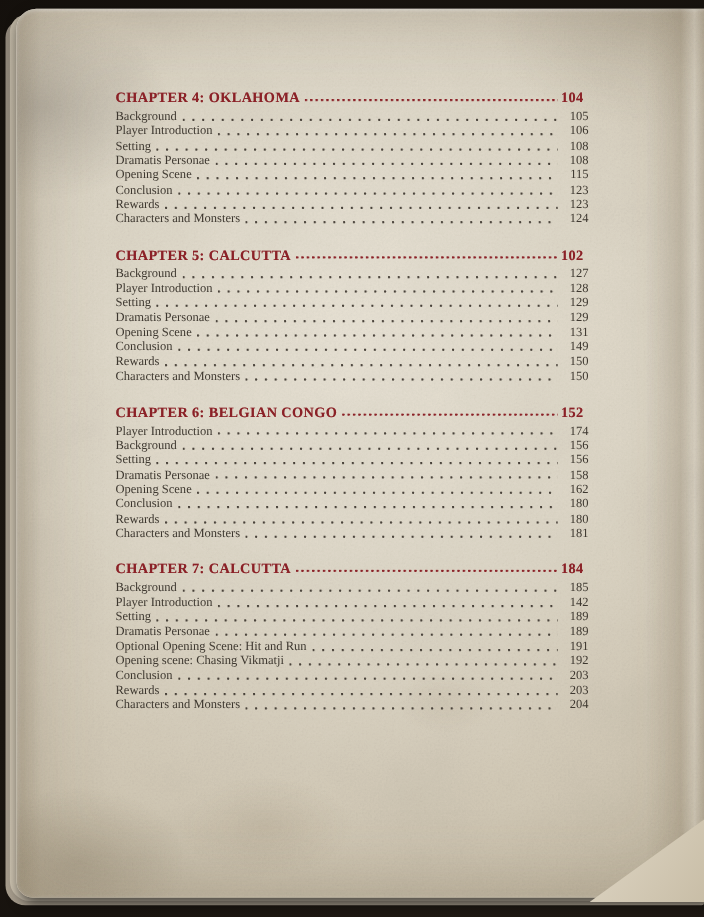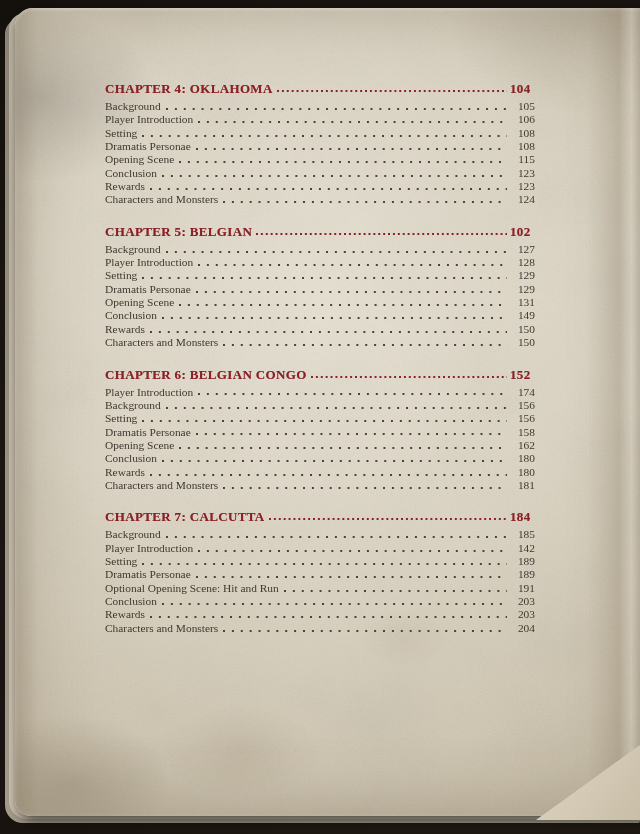--- a/index.html
+++ b/index.html
@@ -156,21 +156,21 @@
         <span class="pg">123</span>
       </div>
       <div class="toc-row entry">
         <span class="lbl">Characters and Monsters</span>
         <span class="leader"></span>
         <span class="pg">124</span>
       </div>
     </div>
     <div class="toc-section">
       <div class="toc-row chapter">
-        <span class="lbl">CHAPTER 5: BELGIAN</span>
+        <span class="lbl">CHAPTER 5: CALCUTTA</span>
         <span class="leader"></span>
         <span class="pg">102</span>
       </div>
       <div class="toc-row entry">
         <span class="lbl">Background</span>
         <span class="leader"></span>
         <span class="pg">127</span>
       </div>
       <div class="toc-row entry">
         <span class="lbl">Player Introduction</span>
@@ -280,20 +280,25 @@
         <span class="lbl">Dramatis Personae</span>
         <span class="leader"></span>
         <span class="pg">189</span>
       </div>
       <div class="toc-row entry">
         <span class="lbl">Optional Opening Scene: Hit and Run</span>
         <span class="leader"></span>
         <span class="pg">191</span>
       </div>
       <div class="toc-row entry">
+        <span class="lbl">Opening scene: Chasing Vikmatji</span>
+        <span class="leader"></span>
+        <span class="pg">192</span>
+      </div>
+      <div class="toc-row entry">
         <span class="lbl">Conclusion</span>
         <span class="leader"></span>
         <span class="pg">203</span>
       </div>
       <div class="toc-row entry">
         <span class="lbl">Rewards</span>
         <span class="leader"></span>
         <span class="pg">203</span>
       </div>
       <div class="toc-row entry">

